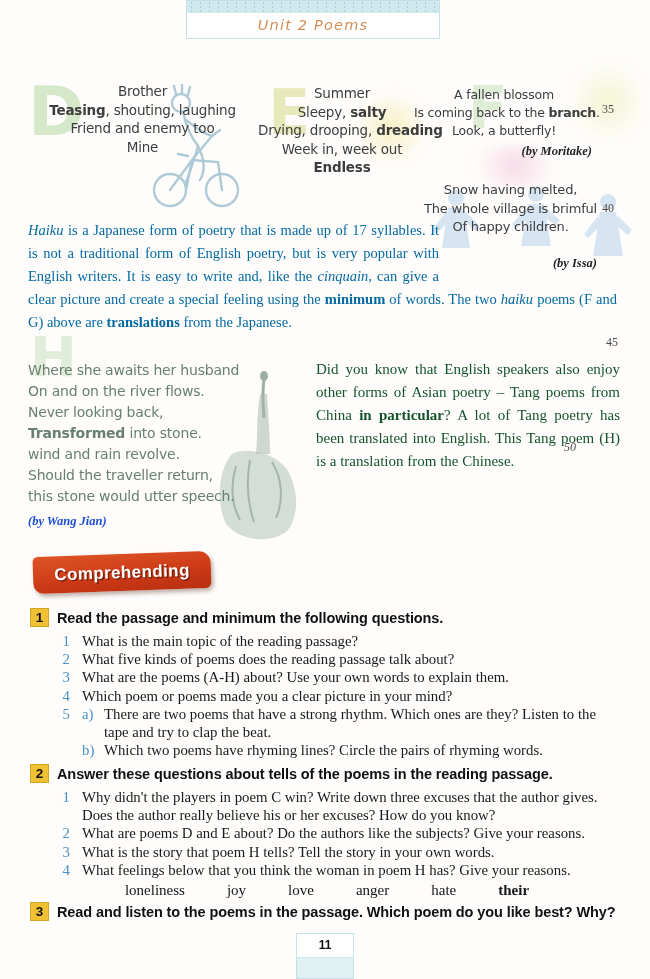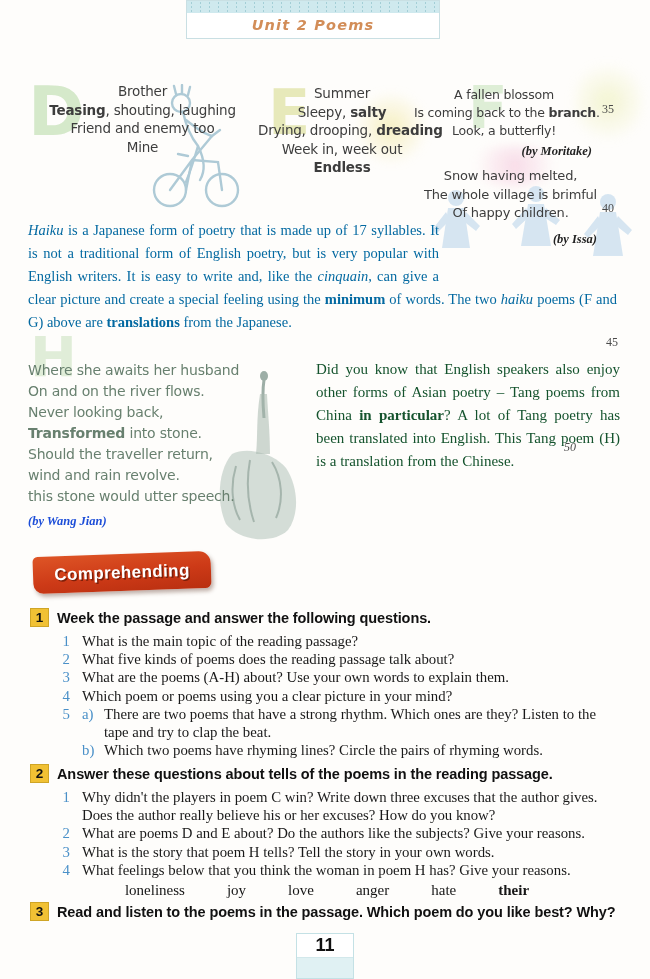--- a/index.html
+++ b/index.html
@@ -6,21 +6,21 @@
     --ribbon_red:#cd3a17; --badge_yellow:#f1c134; --question_blue:#4a90c8;
     --header_teal:#cfe9ee; --title_orange:#d28d58; --poem_green:#68806f;
   }
   *{margin:0;padding:0;box-sizing:border-box;}
   body{background:#e8e8e8;font-family:"Liberation Serif","DejaVu Serif",serif;}
   #page{position:relative;width:650px;height:979px;background:#fefdfb;margin:0 auto;overflow:hidden;}
 
   
   .unit-header{position:absolute;left:186px;top:0;width:254px;height:39px;border:1px solid #c9dfe3;background:#fff;z-index:2;}
   .unit-band{height:12px;background:var(--header_teal);background-image:radial-gradient(rgba(80,155,170,.5) 1px,transparent 1.4px);background-size:9px 4px;}
-  .unit-title{text-align:center;font-family:"DejaVu Sans",sans-serif;font-style:italic;font-size:14.5px;line-height:25px;color:var(--title_orange);letter-spacing:1.2px;font-weight:bold;}
+  .unit-title{text-align:center;font-family:"DejaVu Sans",sans-serif;font-style:italic;font-size:14.5px;line-height:25px;color:var(--title_orange);letter-spacing:1.2px;}
 
   
   .wm{position:absolute;font-family:"DejaVu Sans",sans-serif;font-weight:bold;z-index:1;user-select:none;}
   #wm-d{left:28px;top:72px;font-size:68px;color:rgba(146,199,124,.38);}
   #wm-e{left:268px;top:76px;font-size:62px;color:rgba(200,205,95,.42);}
   #wm-f{left:468px;top:74px;font-size:58px;color:rgba(150,205,130,.30);}
   #wm-h{left:30px;top:324px;font-size:56px;color:rgba(146,199,124,.28);}
 
   
   .blob{position:absolute;z-index:1;filter:blur(5px);}
@@ -32,24 +32,24 @@
   #bicycle{left:148px;top:84px;}
   #children{left:426px;top:176px;}
   #ink{left:212px;top:366px;}
 
   
   .poem{position:absolute;font-family:"DejaVu Sans",sans-serif;color:#3d3d3d;text-align:center;letter-spacing:-.2px;z-index:2;}
   .poem .pline{white-space:nowrap;}
   #poem-d{left:30px;top:82px;width:225px;font-size:13.5px;line-height:18.5px;}
   #poem-e{left:258px;top:84px;width:168px;font-size:13.5px;line-height:18.5px;}
   #poem-f{left:414px;top:86px;width:180px;font-size:12.5px;line-height:18px;}
-  #poem-g{left:408px;top:167px;width:205px;font-size:13px;line-height:18.5px;}
+  #poem-g{left:408px;top:181px;width:205px;font-size:13px;line-height:18.5px;}
   .attrib{font-family:"Liberation Serif",serif;font-style:italic;font-weight:bold;font-size:12.5px;color:#222;letter-spacing:0;}
   #poem-f .attrib{text-align:right;padding-right:2px;margin-top:2px;}
-  #poem-g .attrib{text-align:right;padding-right:16px;margin-top:7px;}
+  #poem-g .attrib{text-align:right;padding-right:16px;margin-top:17px;}
 
   
   .lnum{position:absolute;font-size:12px;color:#4a4a4a;z-index:3;}
   #ln35{left:602px;top:102px;}
   #ln40{left:602px;top:201px;}
   #ln45{left:606px;top:335px;}
   #ln50{left:564px;top:440px;font-style:italic;}
 
   
   #haiku-para{position:absolute;left:28px;top:219px;width:589px;font-size:14.5px;line-height:23px;color:#0369a1;text-align:justify;z-index:2;}
@@ -77,21 +77,21 @@
   .qlist{margin-top:4px;}
   .q{display:flex;font-size:14.8px;line-height:18.2px;color:#191919;}
   .qn{flex:none;width:40px;text-align:right;color:var(--question_blue);}
   .sub{flex:none;width:26px;padding-left:12px;color:var(--question_blue);}
   .qt{flex:1;padding-left:12px;}
   .qt2{flex:1;padding-left:8px;}
   .word-bank{margin-top:3px;display:flex;justify-content:center;gap:42px;font-size:15px;color:#161616;}
 
   
   #footer-box{position:absolute;left:296px;top:933px;width:58px;height:46px;border:1px solid #c4e1e5;background:#fff;z-index:2;}
-  .pagenum-cell{height:23px;font-family:"Liberation Sans",sans-serif;font-weight:bold;font-size:18px;line-height:23px;text-align:center;color:#111;}
+  .pagenum-cell{height:23px;font-family:"Liberation Sans",sans-serif;font-weight:bold;font-size:12px;line-height:23px;text-align:center;color:#111;}
   .footer-band{height:21px;background:#e0f1f3;border-top:1px solid #d2e8eb;}
 </style>
 </head>
 <body>
 
 <div id="page">
 
   <div class="unit-header">
     <div class="unit-band"></div>
     <div class="unit-title">Unit 2 Poems</div>
@@ -179,55 +179,55 @@
   <div class="lnum" id="ln50">50</div>
 
   <p id="haiku-para"><span id="haiku-spacer"></span><i>Haiku</i><span> is a Japanese form of poetry that is made up of 17 syllables. It is not a traditional form of English poetry, but is very popular with English writers. It is easy to write and, like the </span><i>cinquain</i><span>, can give a clear picture and create a special feeling using the </span><b>minimum</b><span> of words. The two </span><i>haiku</i><span> poems (F and G) above are </span><b>translations</b><span> from the Japanese.</span></p>
 
   <div id="tang-section">
     <div id="poem-h">
       <div class="pline"><span>Where she awaits her husband</span></div>
       <div class="pline"><span>On and on the river flows.</span></div>
       <div class="pline"><span>Never looking back,</span></div>
       <div class="pline"><b>Transformed</b><span> into stone.</span></div>
+      <div class="pline"><span>wind and rain revolve.</span></div>
       <div class="pline"><span>Should the traveller return,</span></div>
-      <div class="pline"><span>wind and rain revolve.</span></div>
       <div class="pline"><span>this stone would utter speech.</span></div>
       <div class="attrib">(by Wang Jian)</div>
     </div>
     <div id="tang-right">
       <p><span>Did you know that English speakers also enjoy other forms of Asian poetry – Tang poems from China </span><b>in particular</b><span>? A lot of Tang poetry has been translated into English. This Tang poem (H) is a translation from the Chinese.</span></p>
     </div>
   </div>
 
   <div id="ribbon">
     <div class="ribbon-text">Comprehending</div>
   </div>
 
   <div class="exercise" id="ex1">
     <div class="ex-head">
       <span class="badge">1</span>
-      <span class="ex-title">Week the passage and answer the following questions.</span>
+      <span class="ex-title">Read the passage and minimum the following questions.</span>
     </div>
     <div class="qlist">
       <div class="q">
         <span class="qn">1</span>
         <span class="qt">What is the main topic of the reading passage?</span>
       </div>
       <div class="q">
         <span class="qn">2</span>
         <span class="qt">What five kinds of poems does the reading passage talk about?</span>
       </div>
       <div class="q">
         <span class="qn">3</span>
         <span class="qt">What are the poems (A-H) about? Use your own words to explain them.</span>
       </div>
       <div class="q">
         <span class="qn">4</span>
-        <span class="qt">Which poem or poems using you a clear picture in your mind?</span>
+        <span class="qt">Which poem or poems made you a clear picture in your mind?</span>
       </div>
       <div class="q">
         <span class="qn">5</span>
         <span class="sub">a)</span>
         <span class="qt2">There are two poems that have a strong rhythm. Which ones are they? Listen to the tape and try to clap the beat.</span>
       </div>
       <div class="q">
         <span class="qn"></span>
         <span class="sub">b)</span>
         <span class="qt2">Which two poems have rhyming lines? Circle the pairs of rhyming words.</span>

